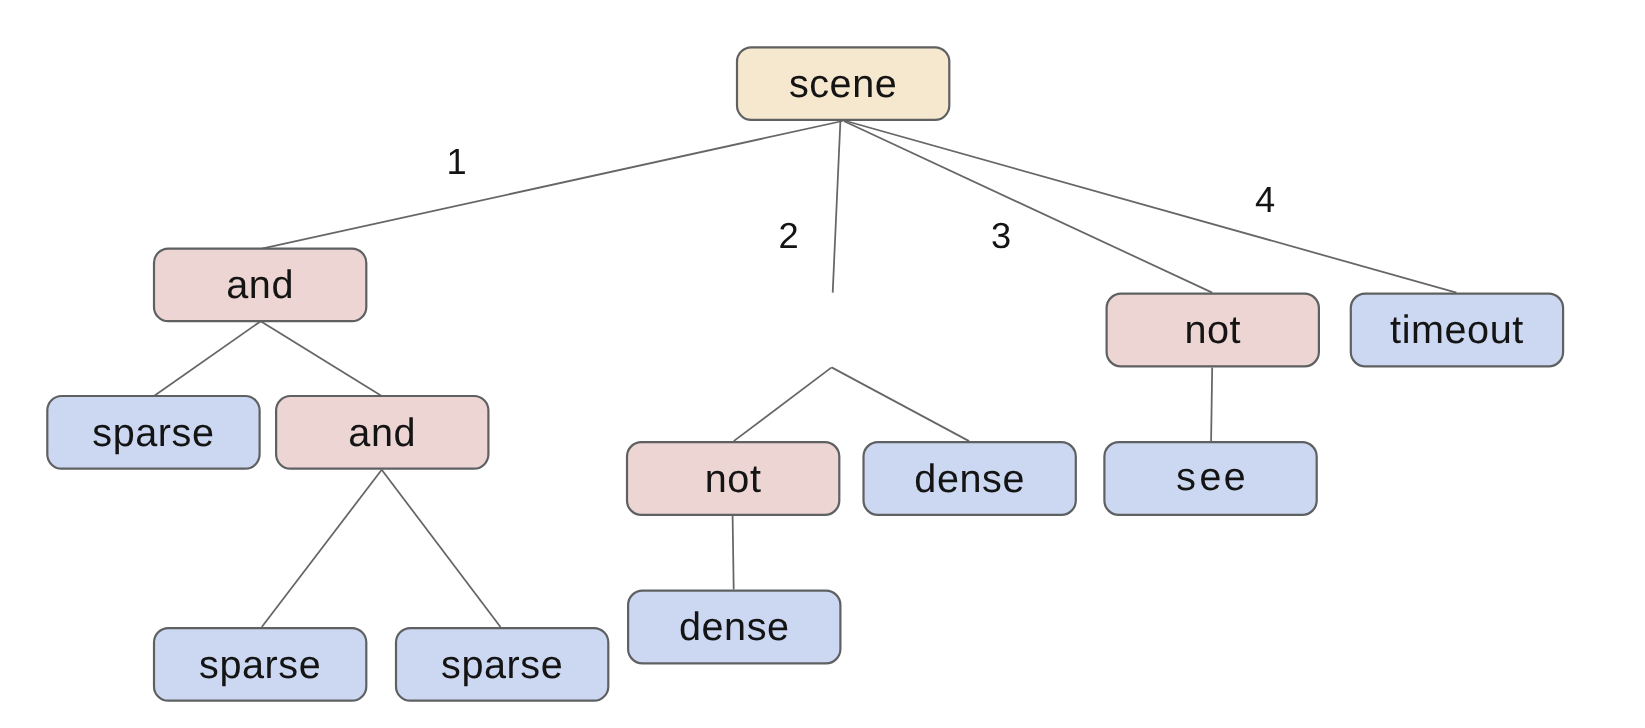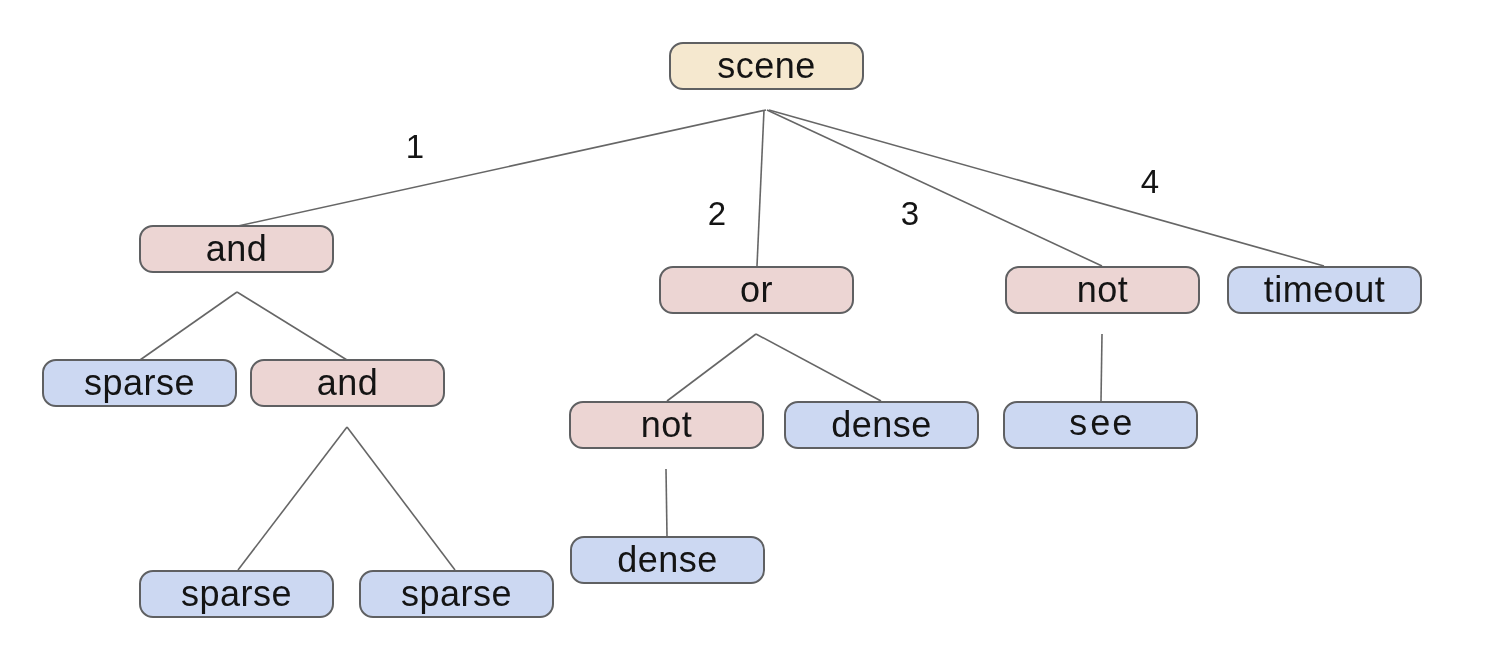--- a/index.html
+++ b/index.html
@@ -16,21 +16,21 @@
     left: 0; top: 0;
     width: 1495px; height: 662px;
   }
   svg.edges line {
     stroke: var(--edge, #666666);
     stroke-width: 1.6;
   }
   .node {
     position: absolute;
     width: 195px;
-    height: 48px;
+    height: 68px;
     box-sizing: border-box;
     border: 2px solid var(--border, #5f6062);
     border-radius: 14px;
     display: flex;
     align-items: center;
     justify-content: center;
     font-size: 36px;
     color: var(--text, #141414);
     letter-spacing: 0.5px;
   }
@@ -64,21 +64,20 @@
     <line x1="1102" y1="334" x2="1101" y2="401"></line>
   </svg>
 
   <div class="edge-label" style="left:415px; top:147px;">1</div>
   <div class="edge-label" style="left:717px; top:214px;">2</div>
   <div class="edge-label" style="left:910px; top:214px;">3</div>
   <div class="edge-label" style="left:1150px; top:182px;">4</div>
 
   <div class="node tan" style="left:669px;  top:42px;">scene</div>
   <div class="node pink" style="left:139px;  top:225px;">and</div>
-  <div class="node pink" style="left:659px;  top:266px;">or</div>
   <div class="node pink" style="left:1005px; top:266px;">not</div>
   <div class="node blue" style="left:1227px; top:266px;">timeout</div>
   <div class="node blue" style="left:42px;   top:359px;">sparse</div>
   <div class="node pink" style="left:250px;  top:359px;">and</div>
   <div class="node pink" style="left:569px;  top:401px;">not</div>
   <div class="node blue" style="left:784px;  top:401px;">dense</div>
   <div class="node blue" style="left:1003px; top:401px;font-family:Liberation Mono, monospace;">see</div>
   <div class="node blue" style="left:139px;  top:570px;">sparse</div>
   <div class="node blue" style="left:359px;  top:570px;">sparse</div>
   <div class="node blue" style="left:570px;  top:536px;">dense</div>

